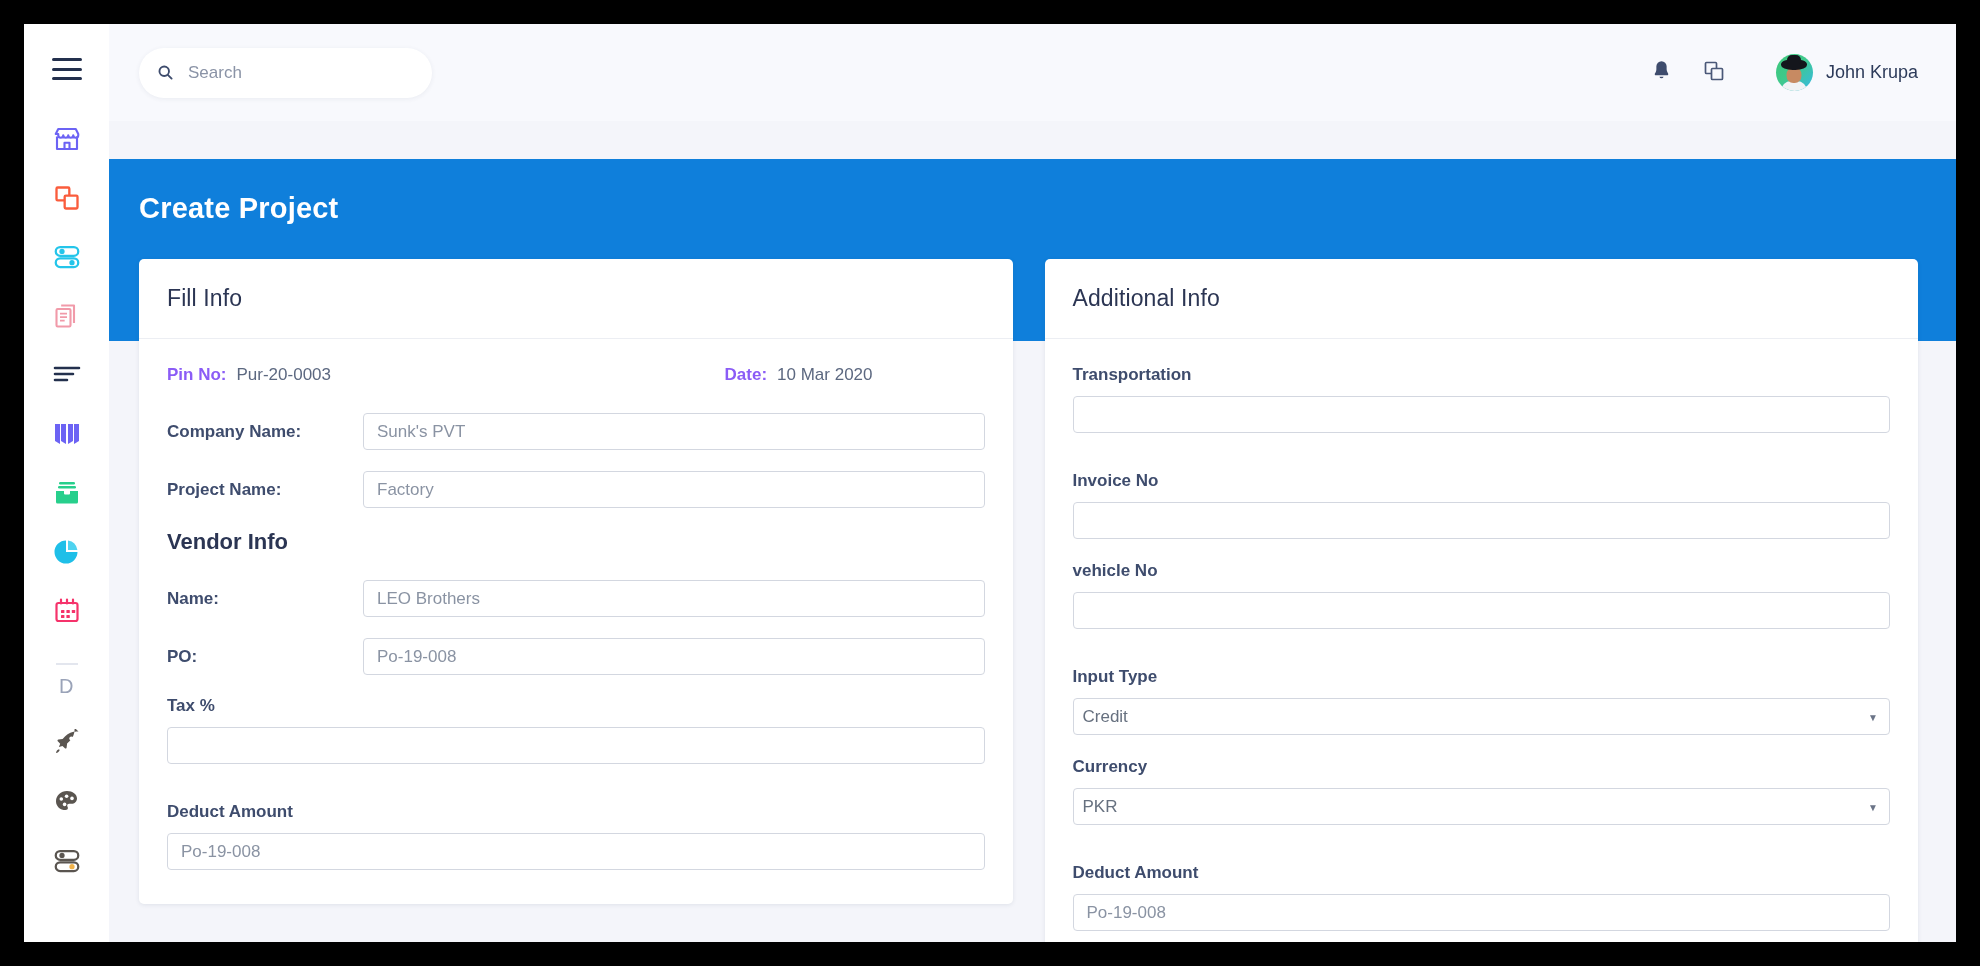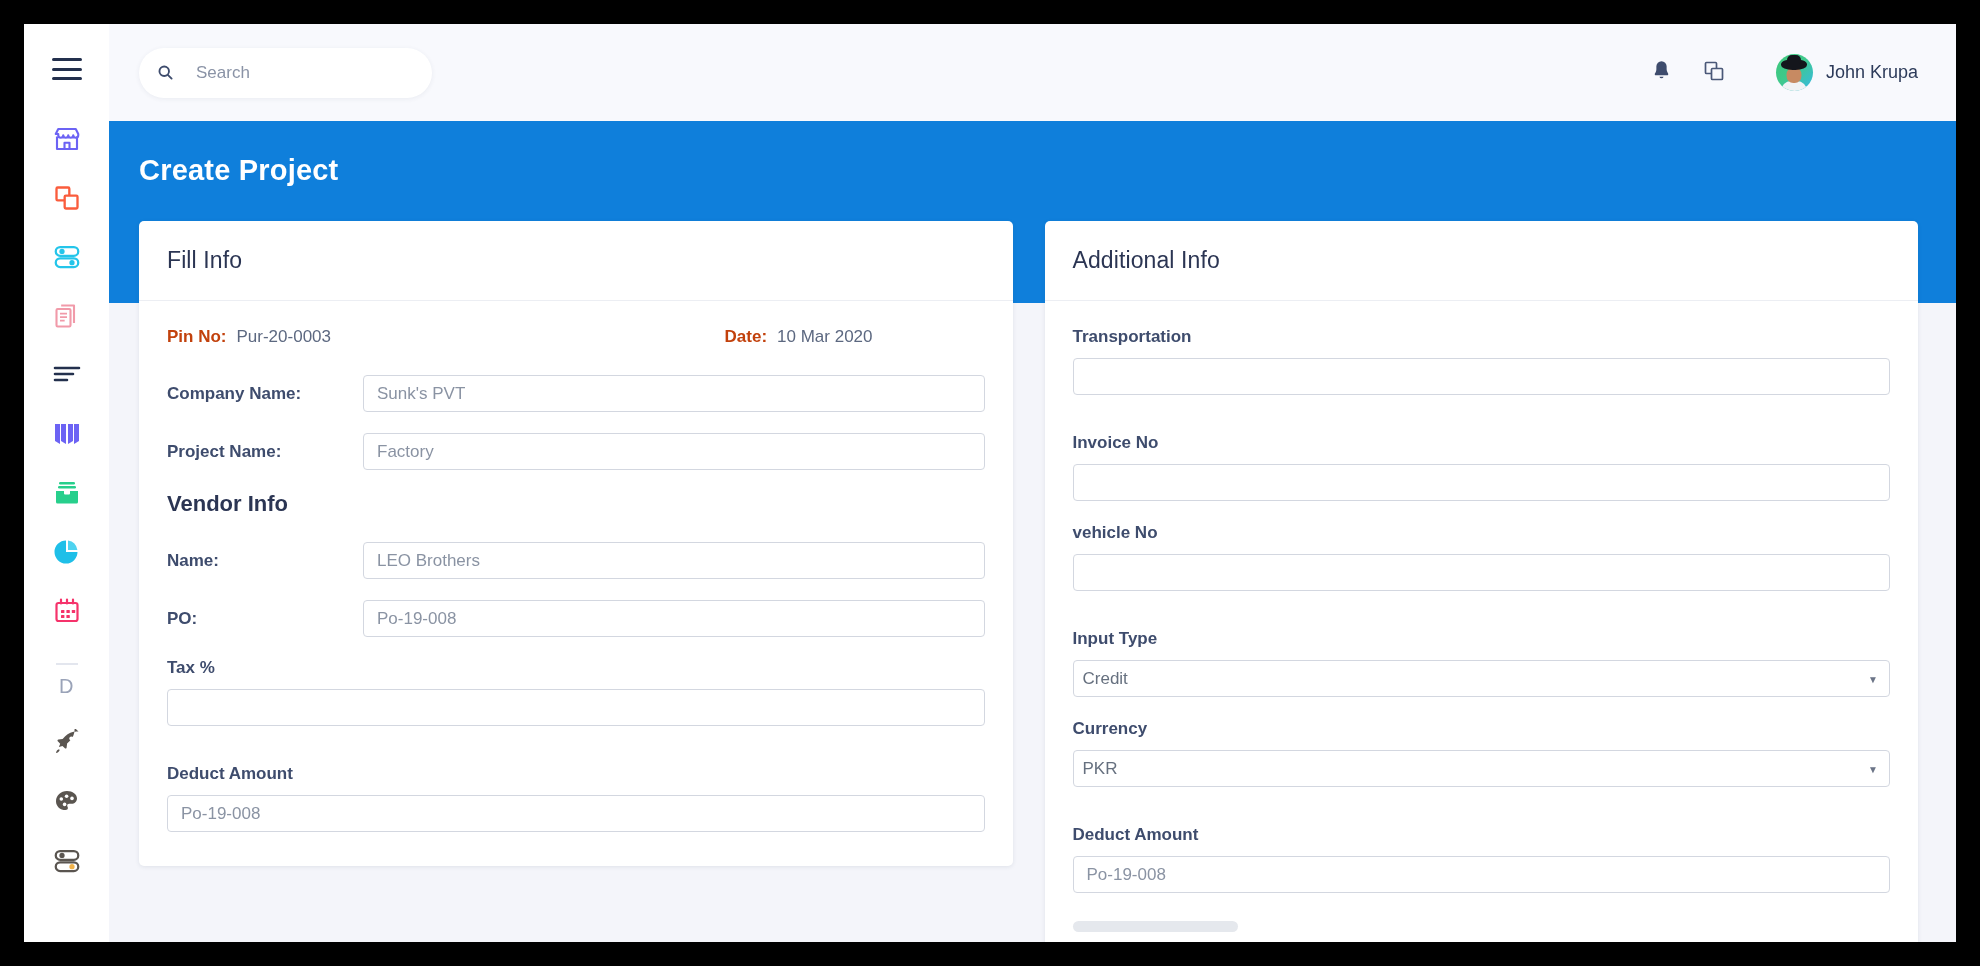--- a/index.html
+++ b/index.html
@@ -72,21 +72,20 @@
     padding: 0 38px 0 30px;
     flex: 0 0 97px;
   }
   .searchbox {
     width: 293px; height: 50px;
     background: #ffffff;
     border-radius: 26px;
     display: flex; align-items: center;
     padding: 0 18px;
     box-shadow: 0 1px 5px rgba(40,55,90,.07);
-    gap: 8px;
   }
   .search-icon { margin-right: 12px; display:flex; }
   .searchbox input {
     border: 0; outline: 0; background: transparent;
     font-family: "Liberation Sans", sans-serif;
     font-size: 17px; color: #6b7487;
     width: 100%;
   }
   .searchbox input::placeholder { color: #8a93a6; }
   .topbar-right {
@@ -136,20 +135,21 @@
     font-size: 18px; color: #2d3b5a; margin-left: 13px;
     white-space: nowrap;
   }
 
   
   .page-hero {
     background: #0f7fdb;
     flex: 0 0 auto;
     padding: 0 16px 0 30px;
     position: relative;
+    margin-top: 38px;
   }
   .page-title {
     font-size: 29px; font-weight: 700; color: #ffffff;
     padding: 33px 0 34px 0;
     letter-spacing: .2px;
   }
 
   
   .cards-band {
     position: relative;
@@ -180,21 +180,21 @@
   }
   .card-body { padding: 26px 28px 34px 28px; }
 
   
   .meta-row {
     display: flex; align-items: baseline;
     margin-bottom: 28px;
   }
   .meta-item { display: flex; align-items: baseline; }
   .meta-label {
-    font-size: 17px; font-weight: 700; color: #c2410c;
+    font-size: 17px; font-weight: 700; color: #8b5cf6;
     margin-right: 10px;
   }
   .meta-value { font-size: 17px; color: #5c6880; }
   .meta-spacer { flex: 1 1 auto; }
 
   .frow {
     display: flex; align-items: center;
     margin-bottom: 21px;
   }
   .frow .flabel {

